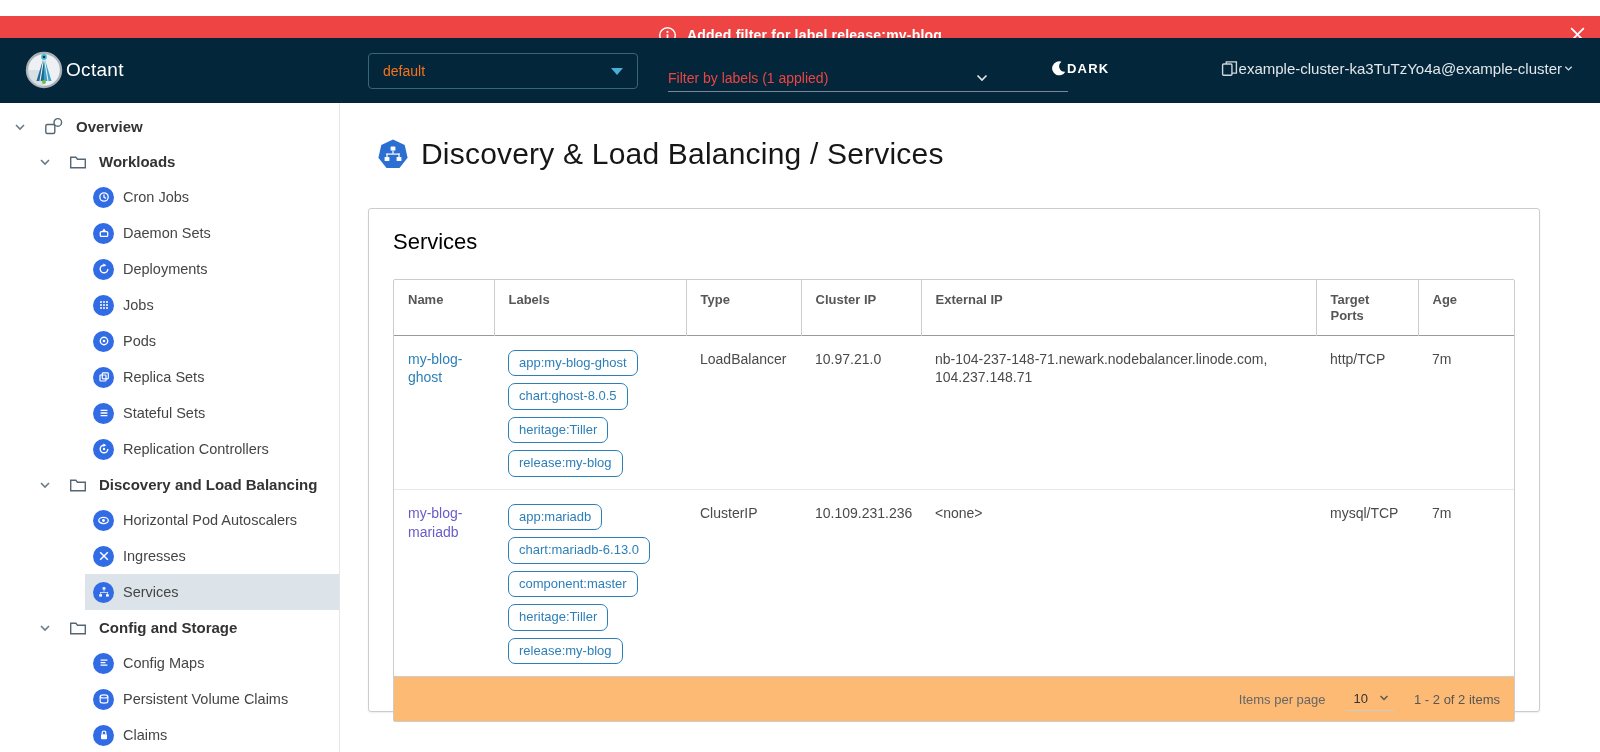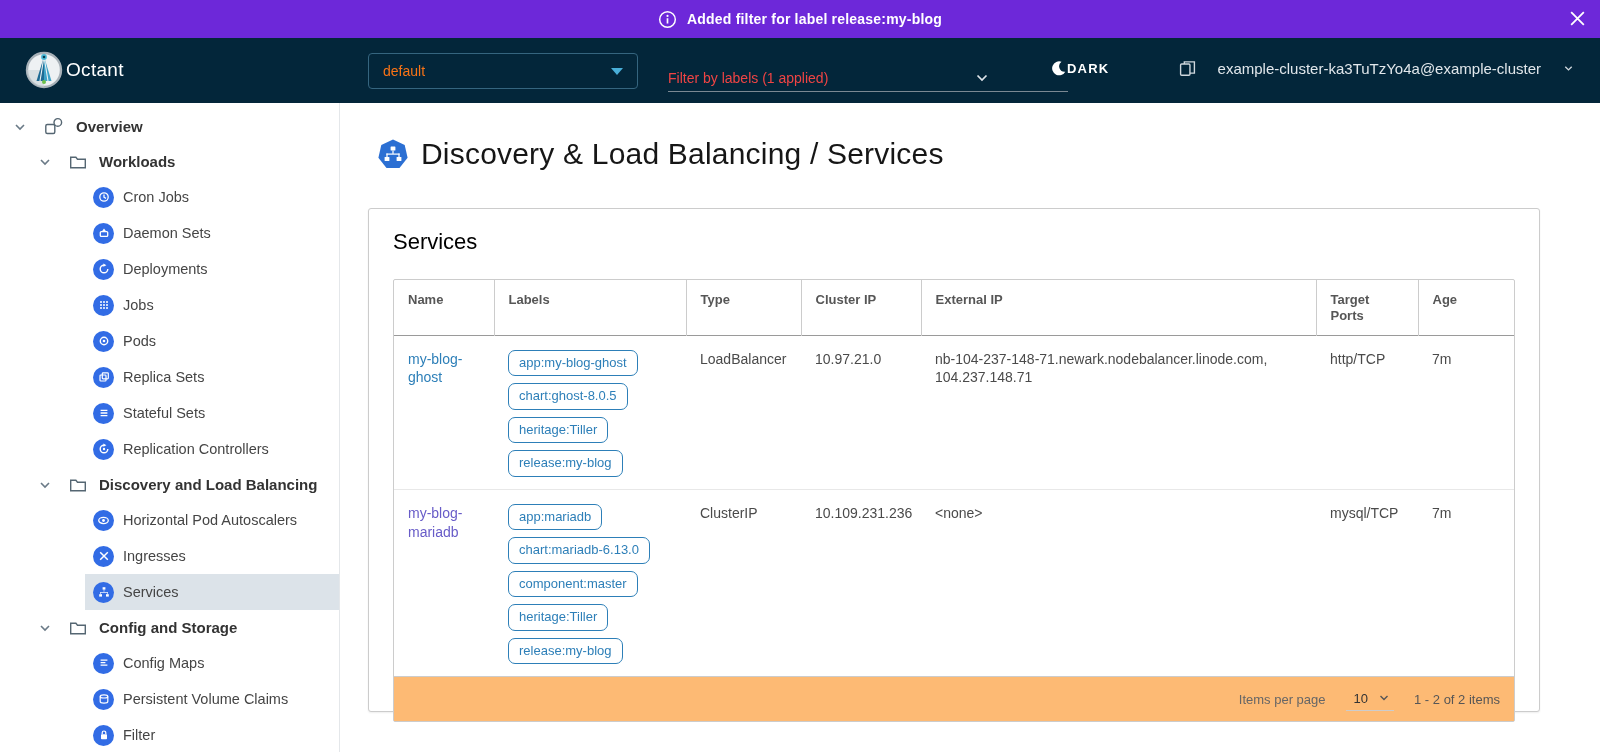--- a/index.html
+++ b/index.html
@@ -1,41 +1,41 @@
 <!DOCTYPE html>
 <html><head>
 <meta charset="utf-8">
 <style>
   * { box-sizing: border-box; margin: 0; padding: 0; }
   html,body { width:1600px; height:752px; overflow:hidden; background:#fff;
     font-family:"Liberation Sans","DejaVu Sans",sans-serif; }
 
   
-  .notif { position:absolute; left:0; top:0; width:1600px; height:38px; background:#6d28d9;
+  .notif { position:absolute; left:0; top:16px; width:1600px; height:38px; background:#ef4444;
     color:#fff; display:flex; align-items:center; justify-content:center; gap:10px;
     font-size:14px; font-weight:600; letter-spacing:.2px; }
   .notif .close { position:absolute; right:13px; top:9px; cursor:pointer; }
 
   
   .appbar { position:absolute; left:0; top:38px; width:1600px; height:65px; background:#03263a; }
   .brand { position:absolute; left:24px; top:12px; display:flex; align-items:center; gap:2px; }
   .brand .name { color:#fff; font-size:19px; letter-spacing:.3px; }
   .ns-select { position:absolute; left:368px; top:15px; width:270px; height:36px;
     border:1px solid #35657f; border-radius:4px; display:flex; align-items:center;
     padding:0 14px; cursor:pointer; }
   .ns-select .val { color:#f97316; font-size:14px; flex:1; }
   .caret { width:0; height:0; border-left:6px solid transparent; border-right:6px solid transparent;
     border-top:7px solid #49afd9; }
   .label-filter { position:absolute; left:668px; top:26px; width:400px; height:28px;
     border-bottom:1px solid #7a8893; display:flex; align-items:center; cursor:pointer; }
   .label-filter .txt { color:#ef4444; font-size:14px; flex:1; }
   .label-filter svg { margin-right:78px; }
   .theme-toggle { position:absolute; left:1050px; top:22px; display:flex; align-items:center; gap:0;
     color:#fff; font-size:13px; font-weight:700; letter-spacing:1.2px; cursor:pointer; }
-  .ctx-select { position:absolute; right:26px; top:22px; display:flex; align-items:center; gap:22px;
+  .ctx-select { position:absolute; right:26px; top:22px; display:flex; align-items:center; gap:1px;
     color:#e1e7eb; font-size:15px; cursor:pointer; }
 
   
   .sidebar { position:absolute; left:0; top:103px; width:340px; height:649px; background:#fff;
     border-right:1px solid #e4e7ea; overflow:hidden; padding-top:6px; }
   .nav-row { height:35px; display:flex; align-items:center; cursor:pointer; color:#333; }
   .nav-row .chev { margin-right:17px; display:flex; }
   .nav-row.lvl1 { padding-left:13px; font-size:15px; font-weight:700; }
   .nav-row.lvl2 { padding-left:38px; font-size:15px; font-weight:700; }
   .nav-row .grp-icon { margin-right:12px; display:flex; }
@@ -336,21 +336,21 @@
       </span>
     <span>Persistent Volume Claims</span>
   </div>
   <div class="nav-leaf">
     <span class="k8s-icon">
       <svg width="12" height="12" viewBox="0 0 12 12">
           <rect x="3" y="5.2" width="6" height="5" rx="0.8" fill="#fff"></rect>
           <path d="M4.2 5.2V3.8a1.8 1.8 0 0 1 3.6 0v1.4" fill="none" stroke="#fff" stroke-width="1.2"></path>
         </svg>
       </span>
-    <span>Filter</span>
+    <span>Claims</span>
   </div>
 </div>
 
 <div class="main">
 
   <div class="page-title">
     <span style="display:flex">
       <svg width="30" height="30" viewBox="0 0 30 30">
         <polygon points="15,0.5 26.7,6.1 29.6,18.7 21.5,28.9 8.5,28.9 0.4,18.7 3.3,6.1" fill="#2b6fd3"></polygon>
         <g fill="#fff">

